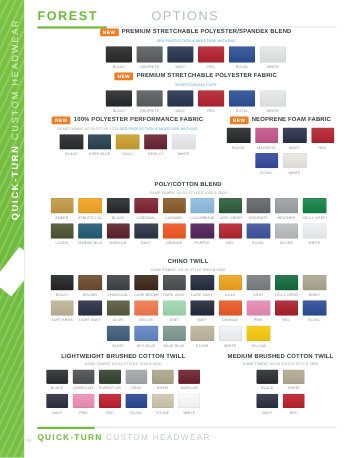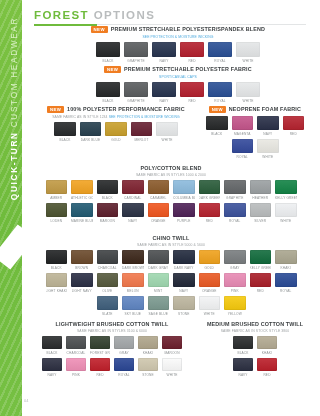--- a/index.html
+++ b/index.html
@@ -31,21 +31,21 @@
     font-size:8.2px;letter-spacing:1.7px;white-space:nowrap;
     text-align:center;
   }
   .rail-text .b{color:#ffffff;font-weight:bold;}
   .rail-text .l{color:#d9f0c4;font-weight:normal;}
 
   
   .head{position:absolute;left:34px;top:9px;width:272px;}
   .head h1{margin:0;font-size:11.5px;letter-spacing:1.4px;font-weight:bold;}
   .head h1 .g{color:#6fbb3c;}
-  .head h1 .k{color:#b9bcbd;font-weight:bold;}
+  .head h1 .k{color:#b9bcbd;font-weight:normal;margin-left:44px;}
   .head .ul{margin-top:3px;height:1px;background:#e3e5e6;position:relative;}
   .head .ul:before{content:"";position:absolute;left:0;top:0;width:63px;height:1.6px;background:#6fbb3c;}
 
   
   .sec{position:absolute;}
   .sec-head{display:flex;align-items:center;justify-content:center;gap:3px;line-height:1;}
   .newbadge{
     display:inline-block;background:#f07d22;color:#fff;
     font-size:4.3px;font-weight:bold;letter-spacing:.5px;
     padding:1.5px 2.6px;border-radius:1px;
@@ -525,15 +525,22 @@
             <div class="nm">NAVY</div>
           </div>
           <div class="sw">
             <div class="chip" style="background-color: rgb(187, 31, 42);"></div>
             <div class="nm">RED</div>
           </div>
         </div>
       </div>
     </div>
 
+  <div class="footer">
+    <div class="ul"></div>
+    <div class="txt">
+      <span class="g">QUICK-TURN</span>
+      <span class="k">CUSTOM HEADWEAR</span>
+    </div>
+  </div>
   <div class="pageno">04</div>
 
 </div>
 
 </body></html>

